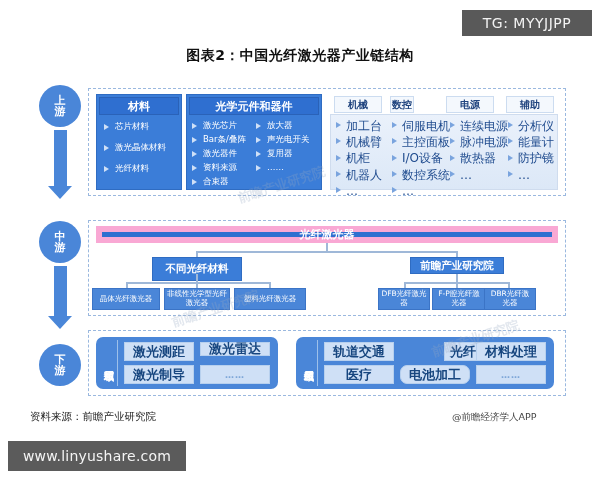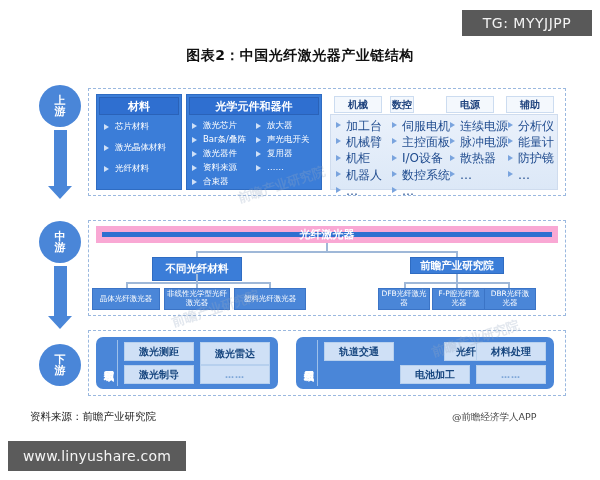--- a/index.html
+++ b/index.html
@@ -107,21 +107,21 @@
   }
   .vert-label{
     position:absolute;color:#ffffff;font-size:10px;font-weight:bold;
     writing-mode:vertical-rl;text-orientation:upright;
     display:flex;align-items:center;justify-content:center;
     letter-spacing:0px;line-height:1;
     border-right:1px solid #9dc0ea;box-sizing:border-box;
   }
   .app-box{
     position:absolute;background:#cfe0f6;border:1px solid #b7d0ee;
-    color:#17467f;font-size:10px;font-weight:bold;
+    color:#17467f;font-size:13px;font-weight:bold;
     display:flex;align-items:center;justify-content:center;box-sizing:border-box;
   }
   .app-box.dots{color:#7ea7d8;font-size:9px;letter-spacing:1px;}
 
   
   .src{position:absolute;left:30px;top:410px;font-size:10.5px;color:#222;text-align:right;}
   .attr{position:absolute;left:452px;top:411px;font-size:9.5px;color:#444;}
   .watermark{
     position:absolute;color:rgba(150,170,195,.28);font-size:13px;
     transform:rotate(-18deg);pointer-events:none;font-weight:bold;white-space:nowrap;
@@ -245,30 +245,31 @@
 
   <div class="leaf-box" style="left:378px;top:288px;width:52px;height:22px;">DFB光纤激光器</div>
   <div class="leaf-box" style="left:432px;top:288px;width:54px;height:22px;">F-P腔光纤激光器</div>
   <div class="leaf-box" style="left:484px;top:288px;width:52px;height:22px;">DBR光纤激光器</div>
 
   <div class="panel" style="left:88px;top:330px;width:478px;height:66px;"></div>
 
   <div class="down-group" style="left:96px;top:337px;width:182px;height:52px;"></div>
   <div class="vert-label" style="left:100px;top:340px;width:18px;height:46px;">军用领域</div>
   <div class="app-box" style="left:124px;top:342px;width:70px;height:19px;">激光测距</div>
-  <div class="app-box" style="left:200px;top:342px;width:70px;height:23px;">激光雷达</div>
+  <div class="app-box" style="left:200px;top:342px;width:70px;height:14px;">激光雷达</div>
   <div class="app-box" style="left:124px;top:365px;width:70px;height:19px;">激光制导</div>
   <div class="app-box dots" style="left:200px;top:365px;width:70px;height:19px;">……</div>
 
   <div class="down-group" style="left:296px;top:337px;width:258px;height:52px;"></div>
   <div class="vert-label" style="left:300px;top:340px;width:18px;height:46px;">民用领域</div>
   <div class="app-box" style="left:324px;top:342px;width:70px;height:19px;">轨道交通</div>
   <div class="app-box" style="left:400px;top:342px;width:64px;height:19px;margin-left:44px;">光纤通讯</div>
   <div class="app-box" style="left:476px;top:342px;width:70px;height:19px;">材料处理</div>
-  <div class="app-box" style="left:400px;top:365px;width:70px;height:19px;">电池加工</div>
+  <div class="app-box" style="left:324px;top:365px;width:70px;height:19px;">医疗</div>
+  <div class="app-box" style="left:400px;top:365px;width:70px;height:19px;border-radius:7px;">电池加工</div>
   <div class="app-box dots" style="left:476px;top:365px;width:70px;height:19px;">……</div>
 
   <div class="watermark" style="left:236px;top:176px;">前瞻产业研究院</div>
   <div class="watermark" style="left:430px;top:330px;">前瞻产业研究院</div>
   <div class="watermark" style="left:170px;top:300px;">前瞻产业研究院</div>
 
   <div class="src">资料来源：前瞻产业研究院</div>
   <div class="attr">@前瞻经济学人APP</div>
 
   <div class="url-badge">www.linyushare.com</div>

